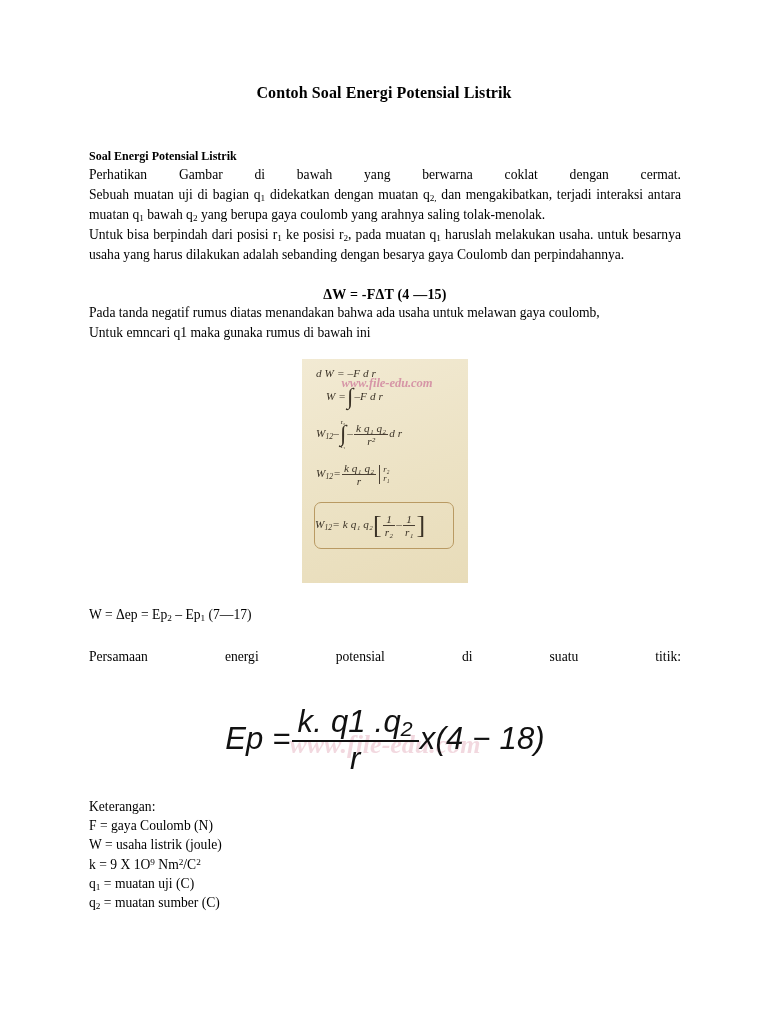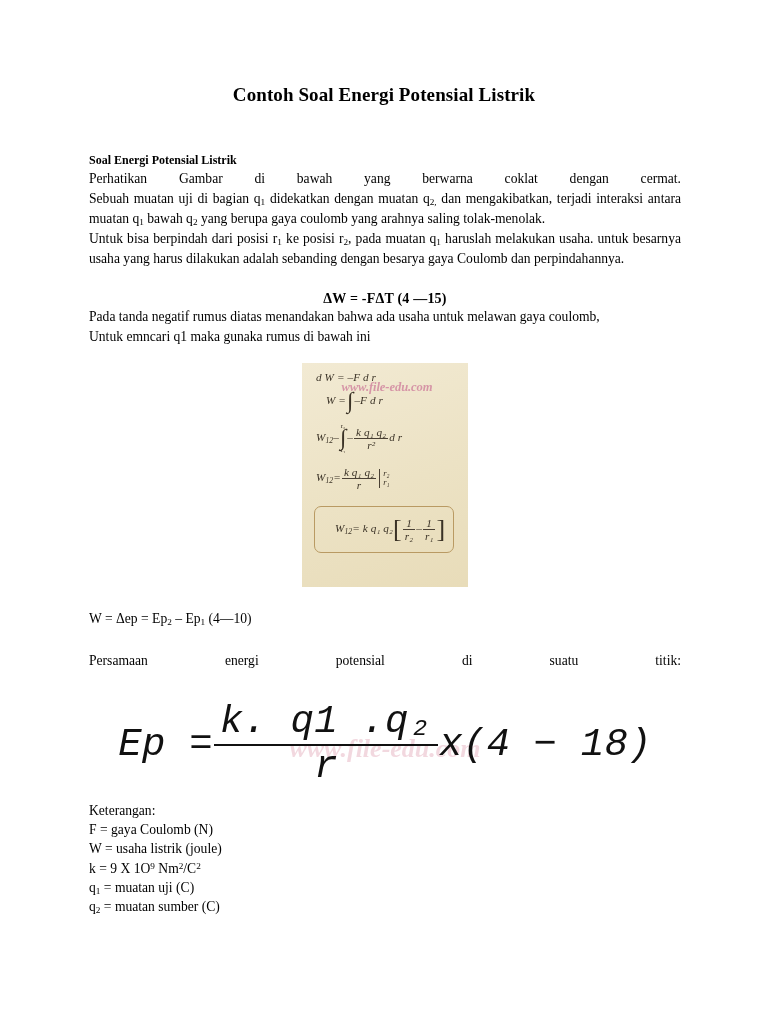--- a/index.html
+++ b/index.html
@@ -18,21 +18,21 @@
   .page {
     width: 768px;
     height: 1024px;
     box-sizing: border-box;
     padding: 0;
     position: relative;
   }
   .doc-title {
     text-align: center;
     font-weight: bold;
-    font-size: 19px;
+    font-size: 16px;
     letter-spacing: 0.1px;
     margin: 0;
     padding-top: 84px;
   }
   .content {
     margin: 0 auto;
     width: 592px;
     padding-left: 2px;
   }
   .section-heading {
@@ -171,40 +171,40 @@
     font-size: 26px;
     line-height: 0.8;
     font-style: normal;
     font-weight: 300;
   }
   .boxed-eq {
     margin-top: 15px;
     margin-left: 2px;
     border: 1px solid #b99a63;
     border-radius: 7px;
-    padding: 10px 6px 10px 20px;
+    padding: 10px 6px 10px 0;
     background: transparent;
     width: 140px;
     box-sizing: border-box;
   }
 
   
   .big-formula-wrap {
     position: relative;
     margin-top: 26px;
     height: 96px;
     display: flex;
     align-items: center;
     justify-content: center;
   }
   .big-formula {
     position: relative;
-    font-family: Liberation Mono, monospace;
-    font-style: italic;
-    font-size: 39px;
+    font-family: Liberation Sans, sans-serif;
+    font-style: italic;
+    font-size: 31px;
     color: #111;
     white-space: nowrap;
     z-index: 2;
     letter-spacing: 0.2px;
   }
   .big-formula .frac2 {
     display: inline-block;
     vertical-align: middle;
     text-align: center;
     line-height: 1.05;
@@ -284,21 +284,21 @@
 
         <div class="boxed-eq">
           <div class="fi-line">
             <span>W</span><sub>12</sub><span>= k q₁ q₂</span><span class="bracket">[</span><span class="frac"><span class="num">1</span><span class="den">r₂</span></span><span>–</span><span class="frac"><span class="num">1</span><span class="den">r₁</span></span><span class="bracket">]</span>
           </div>
         </div>
 
       </div>
     </div>
 
-    <p class="body-text" style="margin-top:22px;"><span>W = Δep = Ep</span><sub>2</sub><span> – Ep</span><sub>1</sub><span> (4—10)</span></p>
+    <p class="body-text" style="margin-top:22px;"><span>W = Δep = Ep</span><sub>2</sub><span> – Ep</span><sub>1</sub><span> (7—17)</span></p>
 
     <p class="body-text forced" style="margin-top:22px;">Persamaan energi potensial di suatu titik:</p>
 
     <div class="big-formula-wrap">
       <div class="watermark-big">www.file-edu.com</div>
       <div class="big-formula">
         <span>Ep =</span><span class="frac2"><span class="num">k. q1 .q₂</span><span class="den">r</span></span><span>x(4 − 18)</span>
       </div>
     </div>
 

